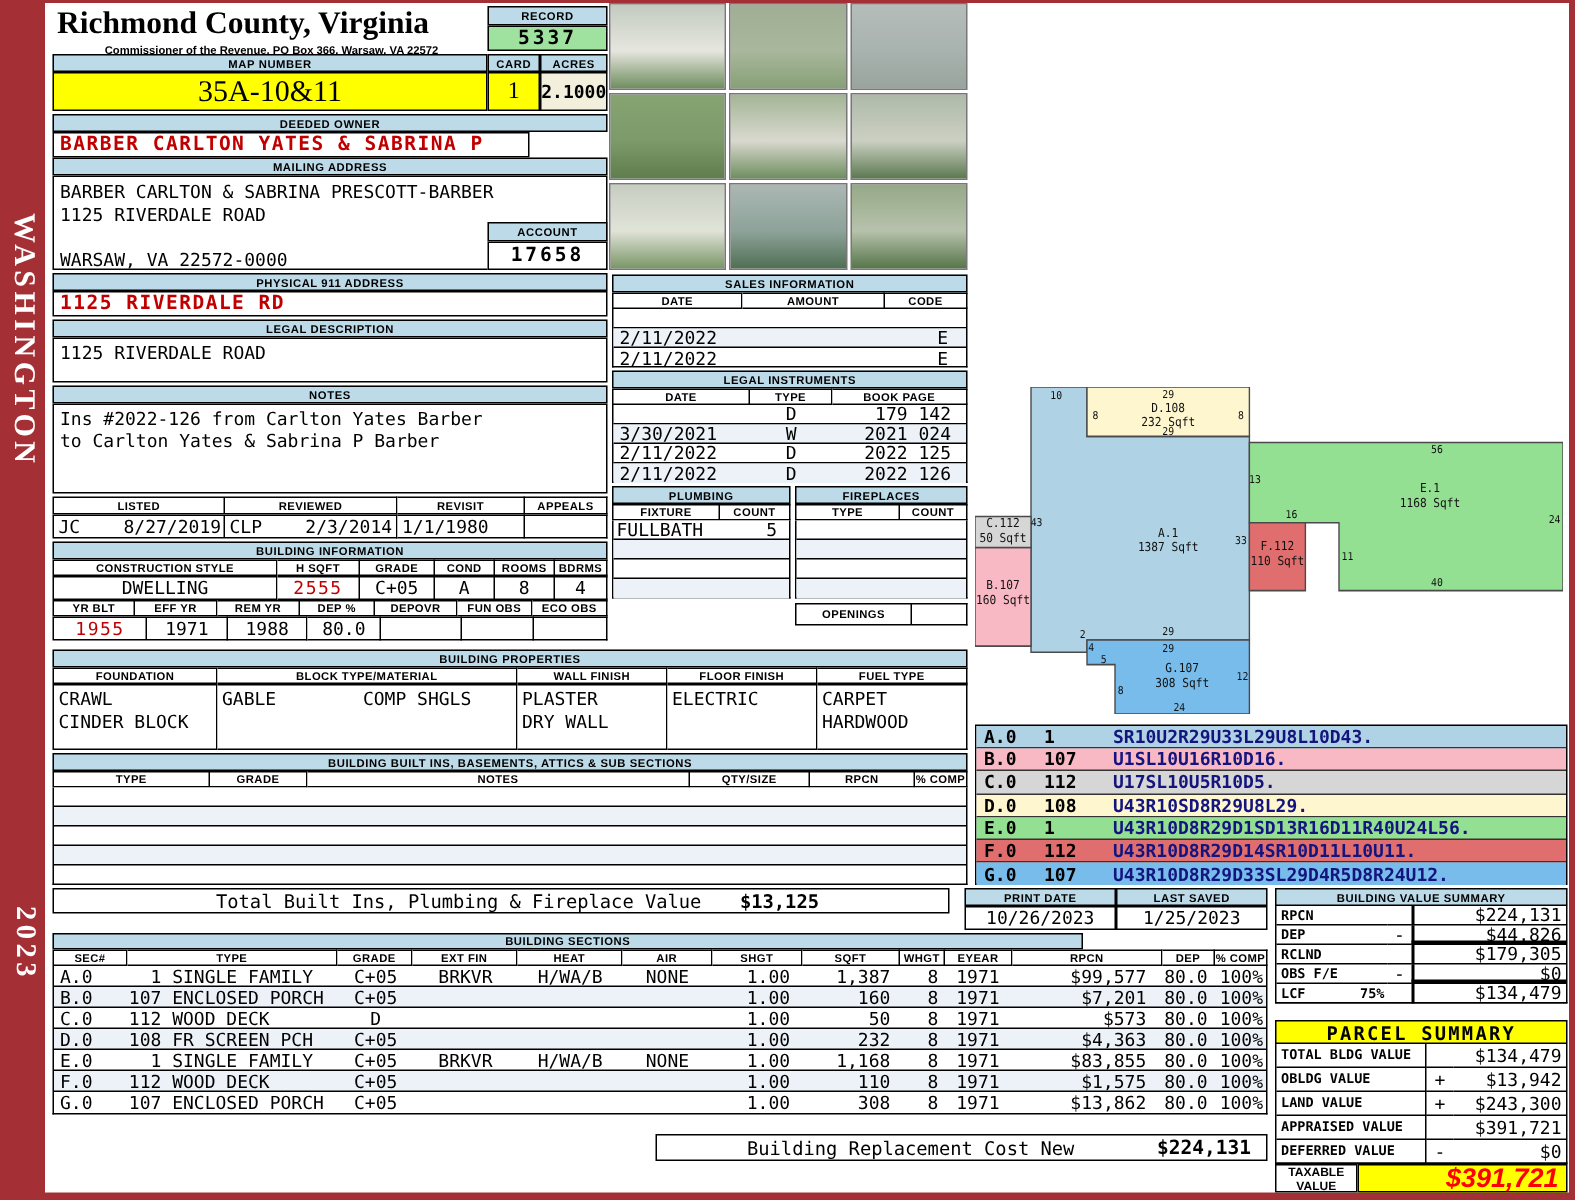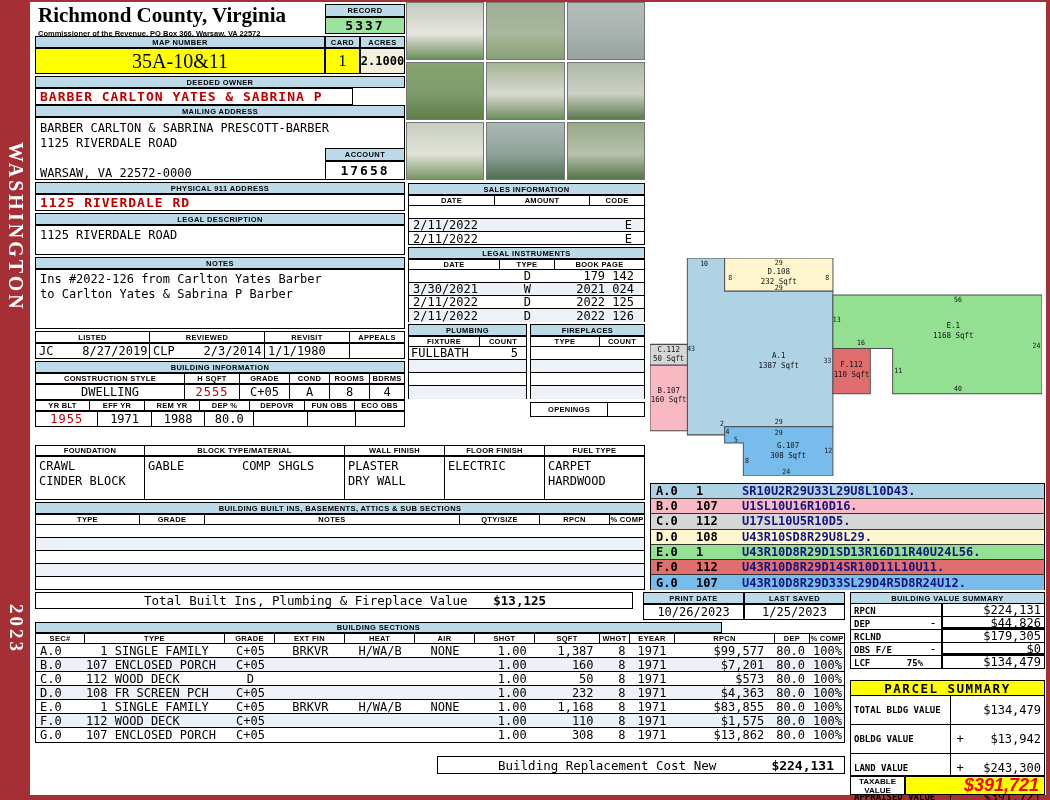--- a/index.html
+++ b/index.html
@@ -11,21 +11,21 @@
          letter-spacing:.4px; display:flex; align-items:center; justify-content:center; box-sizing:border-box; }
   .vbox { position:absolute; border:1px solid #000; background:#FFF; box-sizing:border-box; display:flex;
           align-items:center; justify-content:center; font:12px "DejaVu Sans Mono",monospace; white-space:pre; }
   .vbox.left { justify-content:flex-start; padding-left:4px; }
   .absbox { position:absolute; border:1px solid #000; background:#FFF; box-sizing:border-box;
             font:12.5px "DejaVu Sans Mono",monospace; }
   .yellow { background:#FFFF00; } .green { background:#9FE29F; } .cream { background:#F2EFDC; }
   .red { color:#C00000; font-weight:bold; letter-spacing:1px; }
   .bold { font-weight:bold; }
   .county-title { font:bold 21px "Liberation Serif",serif; color:#000; }
-  .county-sub { font:bold 7.5px "Liberation Sans",sans-serif; margin-top:1px; }
+  .county-sub { font:bold 7.5px "Liberation Sans",sans-serif; margin-top:1px;text-align:center; }
   .serifval { font-family:"Liberation Serif",serif; }
   .mline { position:absolute; font:12px "DejaVu Sans Mono",monospace; white-space:pre; }
   .colrow { position:absolute; display:flex; box-sizing:border-box; }
   .colrow > div { background:#FFF; border:1px solid #000; border-left:none; font:bold 7.5px "Liberation Sans",sans-serif;
                   letter-spacing:.3px; display:flex; align-items:center; justify-content:center; box-sizing:border-box; }
   .colrow > div:first-child { border-left:1px solid #000; }
   .vrow { position:absolute; display:flex; box-sizing:border-box; }
   .vrow > div { background:#FFF; border:1px solid #000; border-left:none; font:12px "DejaVu Sans Mono",monospace;
                 white-space:pre; display:flex; align-items:center; padding-left:3px; box-sizing:border-box; overflow:hidden; }
   .vrow > div:first-child { border-left:1px solid #000; }
@@ -45,21 +45,21 @@
   .lrow:last-child { border-bottom:none; }
   .lcell { font:bold 12px "DejaVu Sans Mono",monospace; white-space:pre; }
   .lcell.code { color:#14147E; }
   .bvsrow { display:flex; box-sizing:border-box; height:13px; }
   .bvslabel { width:74px; font:bold 9px "DejaVu Sans Mono",monospace; padding:2px 2px 0 3px; border-bottom:1px solid #000;
               display:flex; justify-content:space-between; box-sizing:border-box; }
   .bvssign { width:16px; font:12px "DejaVu Sans Mono",monospace; border-bottom:1px solid #000; text-align:center;
              line-height:12px; box-sizing:border-box; }
   .bvsval { flex:1; font:12px "DejaVu Sans Mono",monospace; text-align:right; padding-right:3px; border-left:2px solid #000;
             border-bottom:1px solid #000; line-height:12px; box-sizing:border-box; }
-  .prow { display:flex; box-sizing:border-box; height:29px; }
+  .prow { display:flex; box-sizing:border-box; height:16px; }
   .plabel { width:100px; font:bold 9px "DejaVu Sans Mono",monospace; padding-left:3px; border-right:1px solid #000;
             border-bottom:1px solid #000; display:flex; align-items:center; box-sizing:border-box; }
   .psign { width:18px; font:12px "DejaVu Sans Mono",monospace; border-bottom:1px solid #000; display:flex; align-items:center;
            justify-content:center; box-sizing:border-box; }
   .pval { flex:1; font:12px "DejaVu Sans Mono",monospace; border-bottom:1px solid #000; display:flex; align-items:center;
           justify-content:flex-end; padding-right:3px; box-sizing:border-box; }
   #photos { position:absolute; left:406px; top:2px; width:239px; height:178px; display:grid;
             grid-template-columns:repeat(3,1fr); grid-auto-rows:1fr; gap:2px; background:#FFF; }
   .photo { border:1px solid #777; box-sizing:border-box; }
   .taxlabel { position:absolute; border:1px solid #000; background:#FFF; box-sizing:border-box; font:bold 8px "Liberation Sans",sans-serif;
@@ -155,20 +155,21 @@
   <div class="vrow" style="left:35px;top:411px;width:370px;height:16px">
     <div class="c red" style="width:65px">1955</div>
     <div class="c" style="width:55px">1971</div>
     <div class="c" style="width:55px">1988</div>
     <div class="c" style="width:50px">80.0</div>
     <div class="c" style="width:55px"></div>
     <div class="c" style="width:50px"></div>
     <div class="c" style="width:50px"></div>
   </div>
 
+  <div class="hdr" style="left:35px;top:433px;width:610px;height:12px">BUILDING PROPERTIES</div>
   <div class="colrow" style="left:35px;top:445px;width:610px;height:11px">
     <div style="width:110px">FOUNDATION</div>
     <div style="width:200px">BLOCK TYPE/MATERIAL</div>
     <div style="width:100px">WALL FINISH</div>
     <div style="width:100px">FLOOR FINISH</div>
     <div style="width:100px">FUEL TYPE</div>
   </div>
   <div class="vrow" style="left:35px;top:456px;width:610px;height:44px">
     <div class="ml" style="width:110px">CRAWL
 CINDER BLOCK</div>

